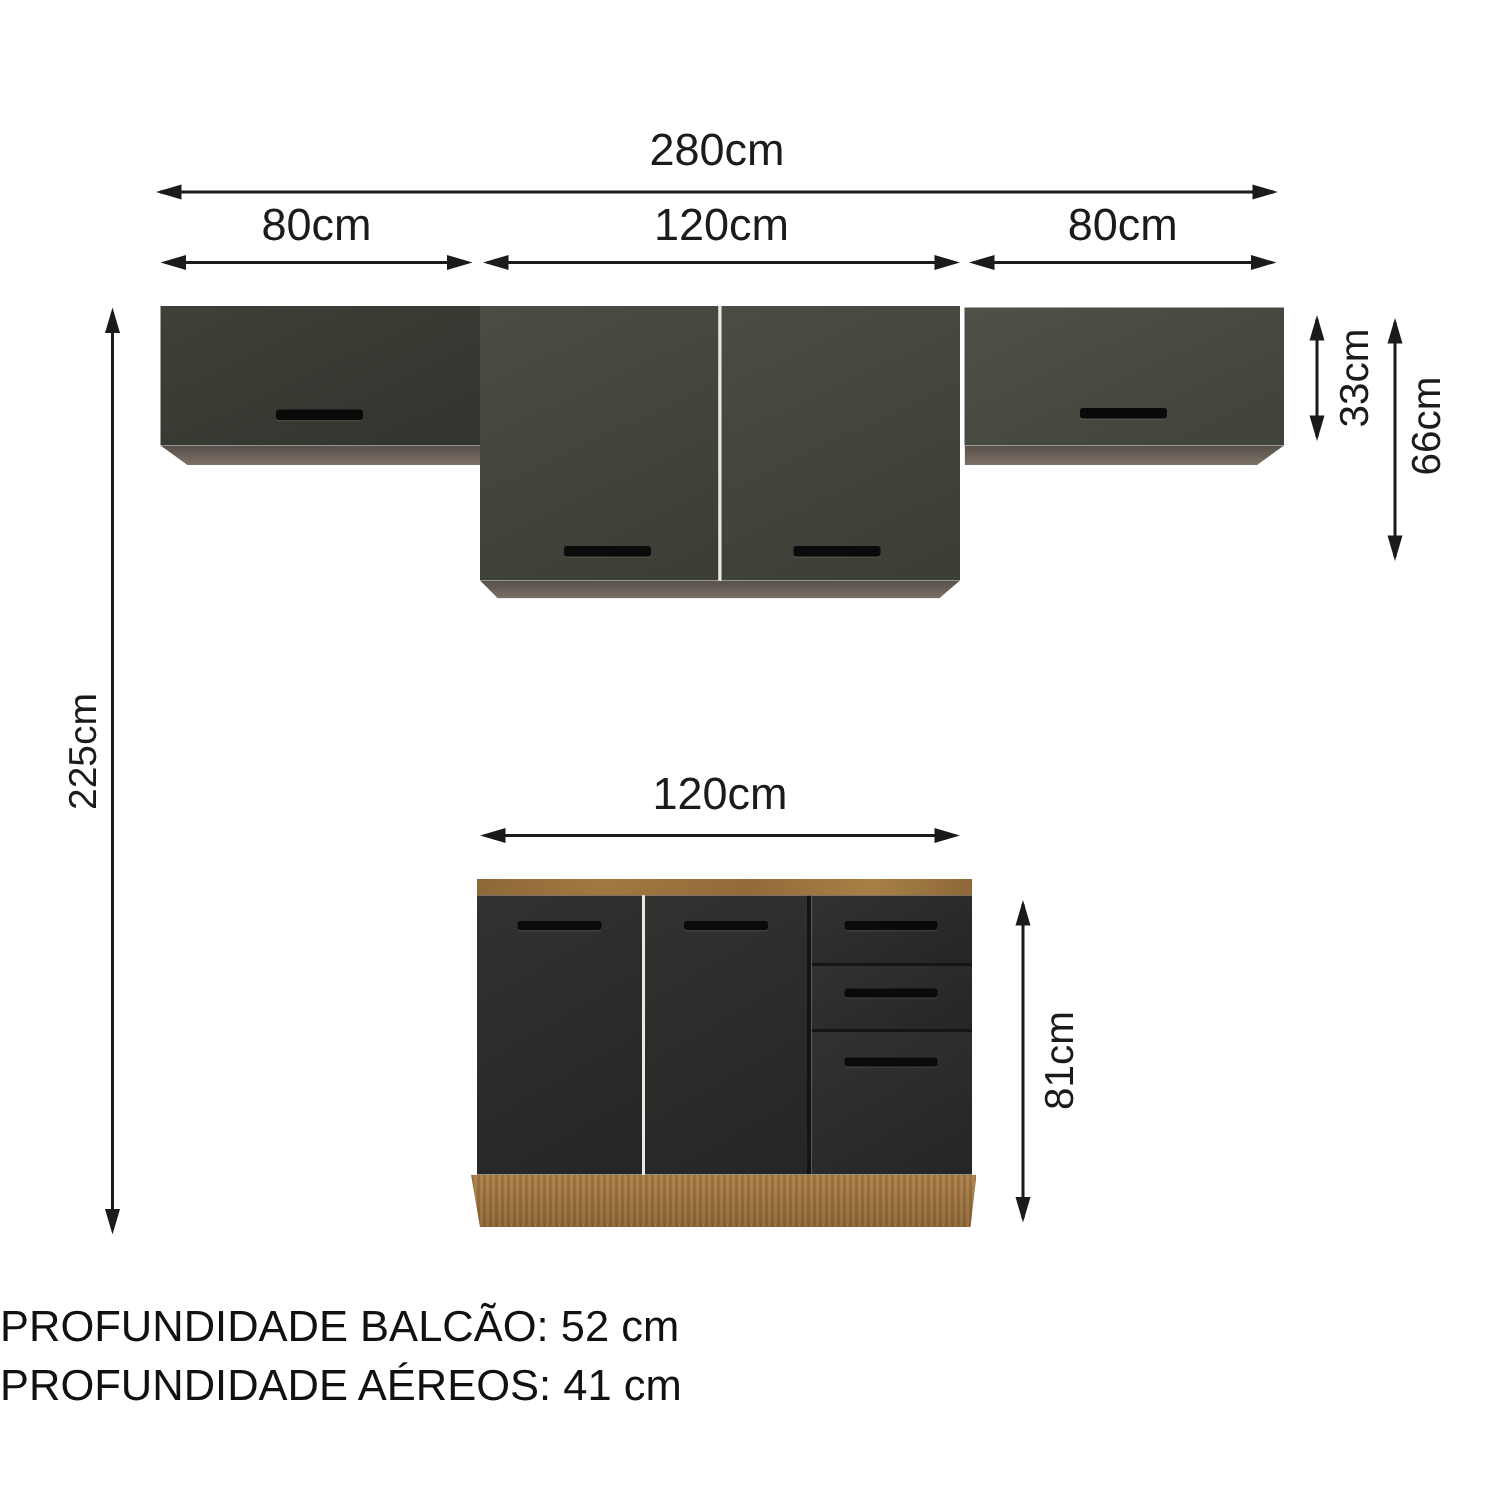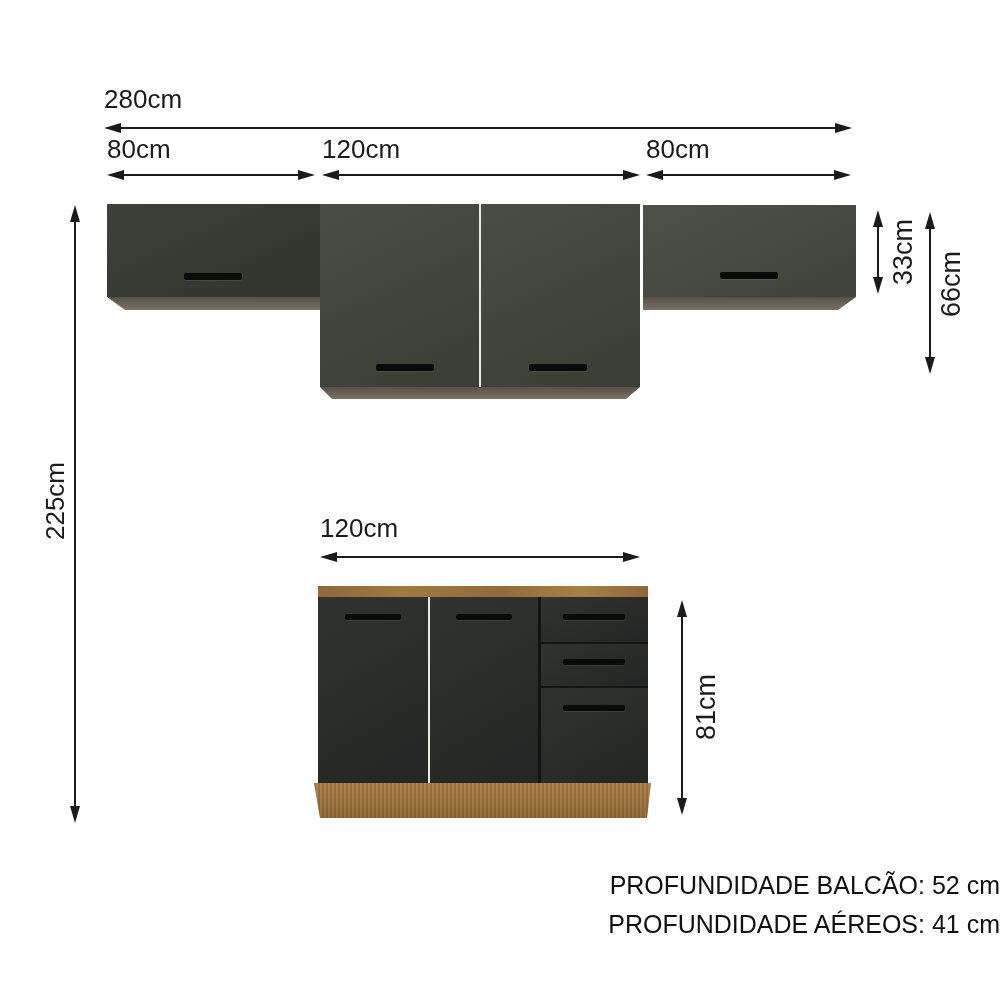--- a/index.html
+++ b/index.html
@@ -1,21 +1,21 @@
 <!DOCTYPE html>
 <html><head>
 <meta charset="utf-8">
 <style>
   :root{ --ink:#1b1b1b; }
   html,body{margin:0;padding:0;background:#ffffff;}
   #canvas{
     position:relative;width:1000px;height:1000px;background:#ffffff;overflow:hidden;
     font-family:"Liberation Sans", sans-serif;color:var(--ink);
   }
-  .dimlabel{position:absolute;font-size:26px;white-space:nowrap;color:var(--ink);}
+  .dimlabel{position:absolute;font-size:30px;text-align:center;white-space:nowrap;color:var(--ink);}
   .vlabel{position:absolute;font-size:27px;text-align:center;white-space:nowrap;transform:rotate(-90deg);color:var(--ink);}
 
   
   .arrow-h{position:absolute;height:12px;}
   .arrow-h .line{position:absolute;left:3px;right:3px;top:5px;height:2px;background:var(--ink);}
   .arrow-h::before,.arrow-h::after{content:"";position:absolute;top:1px;border-top:5px solid transparent;border-bottom:5px solid transparent;}
   .arrow-h::before{left:0;border-right:17px solid var(--ink);}
   .arrow-h::after{right:0;border-left:17px solid var(--ink);}
   .arrow-v{position:absolute;width:12px;}
   .arrow-v .line{position:absolute;top:3px;bottom:3px;left:5px;width:2px;background:var(--ink);}
@@ -36,21 +36,21 @@
     background-image:
       repeating-linear-gradient(90deg, rgba(64,38,10,0.14) 0 2px, rgba(255,255,255,0.05) 2px 4px),
       linear-gradient(#aa8048,#8f6736);
   }
   .upper-door-l{background:linear-gradient(155deg,#3e4138,#33362e 85%);}
   .upper-door-m{background:linear-gradient(155deg,#4a4d43,#3c3f36 90%);}
   .upper-door-r{background:linear-gradient(155deg,#4e5148,#41443b 90%);}
   .upper-edge{background:linear-gradient(#57504a,#7b7065);}
   .lower-front{background:linear-gradient(150deg,#313330,#252726 92%);}
   .drawer{position:absolute;left:0;right:0;}
-  .notes{position:absolute;left:0;right:0;text-align:right;font-size:25px;line-height:39px;color:#111;}
+  .notes{position:absolute;left:0;right:0;text-align:left;font-size:29px;line-height:39px;color:#111;}
 </style>
 </head>
 <body>
 
 <div id="canvas">
 
   <div class="dimlabel" style="left:104px;top:84px;width:748px;">280cm</div>
   <div class="arrow-h" style="left:104px;top:122px;width:748px;">
       <span class="line"></span>
     </div>

